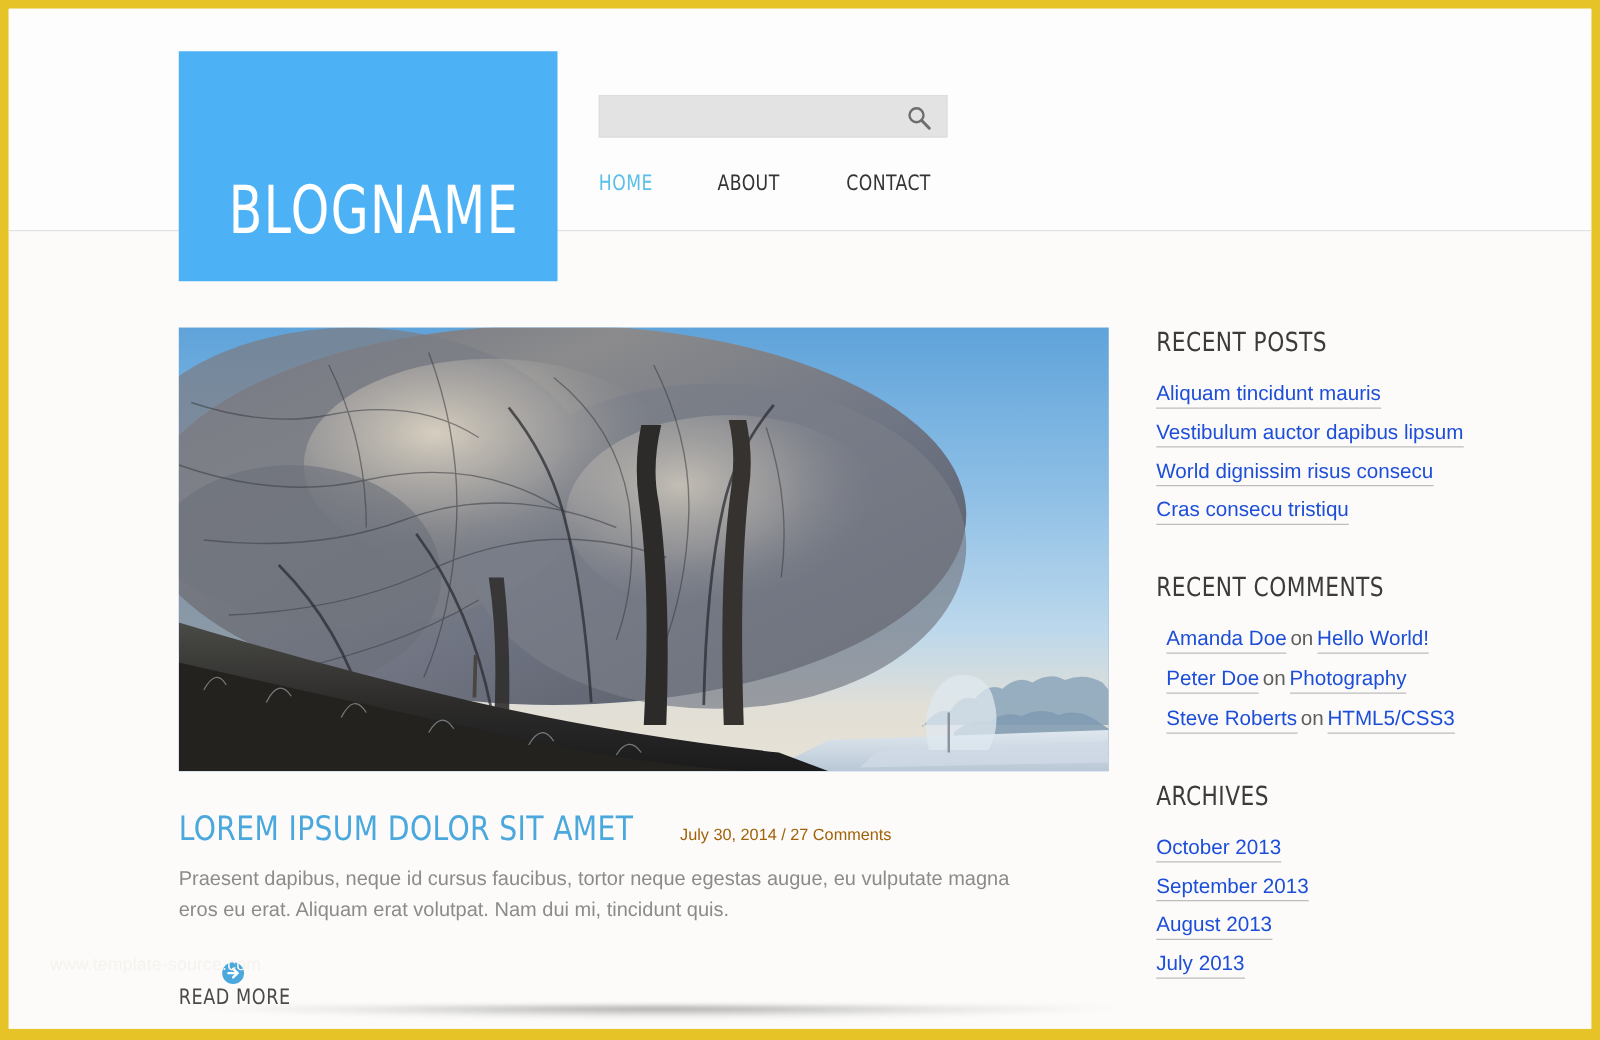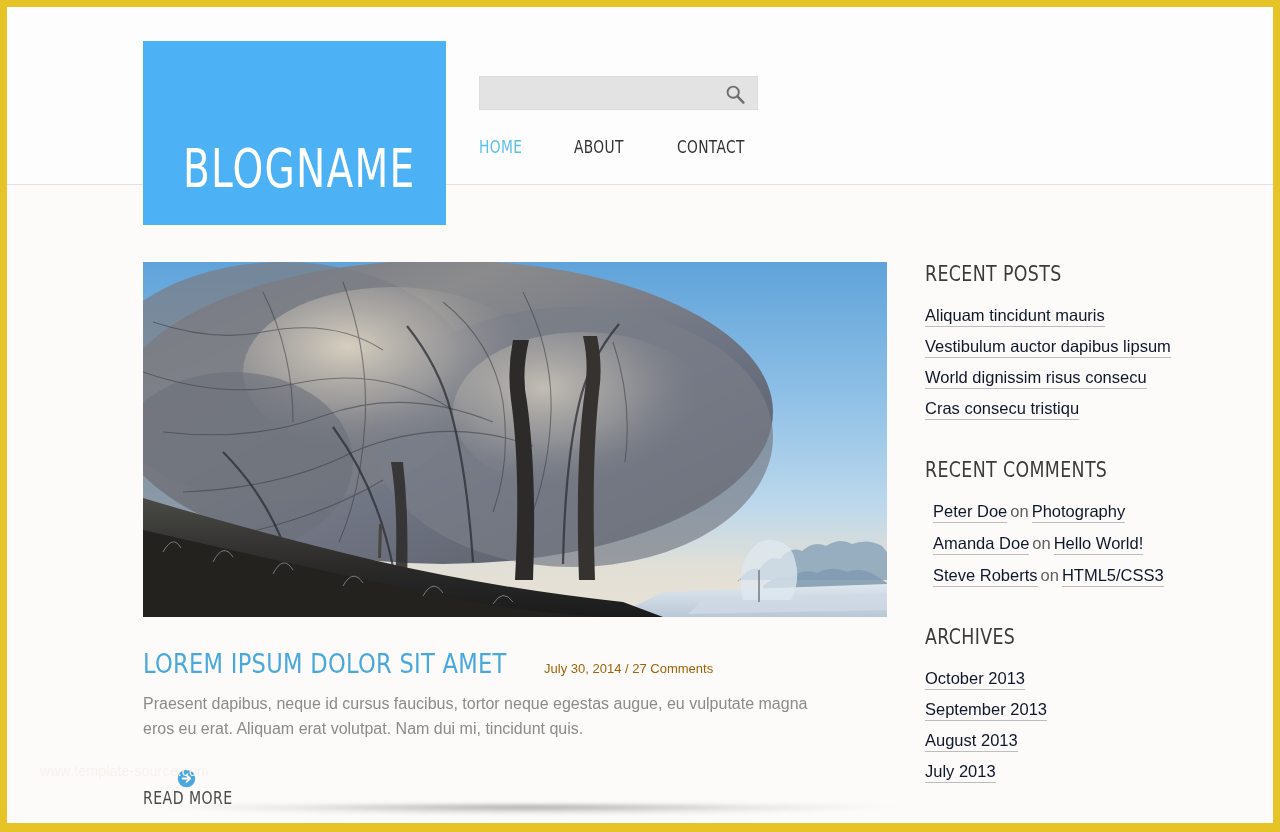--- a/index.html
+++ b/index.html
@@ -129,21 +129,21 @@
   .widget-title{
     font-family:"Liberation Sans Narrow","DejaVu Sans Condensed","Liberation Sans",sans-serif;
     font-size:21px;color:#3b3b3b;letter-spacing:0.4px;
     margin:0 0 20px 6px;font-weight:400;
     transform:scaleX(0.92);transform-origin:left bottom;
   }
   .wlist{list-style:none;margin:0;padding:0;}
   .wlist li{margin-bottom:10px;}
   .wlink{
     font-family:"Liberation Sans",sans-serif;
-    font-size:16.5px;color:#0f172a;
+    font-size:16.5px;color:#1d4ed8;
     text-decoration:none;
     border-bottom:1px solid #bdbdbd;
     padding-bottom:2px;
     display:inline;
   }
   .wlist.posts li{margin-bottom:12px;}
   .wlist.posts .wlink{margin-left:6px;}
   .wlist.archives li{margin-bottom:12px;}
   .wlist.archives .wlink{margin-left:6px;}
   .wlist.comments li{margin-bottom:13px;margin-left:14px;}
@@ -320,24 +320,24 @@
             <li><a class="wlink" href="#">Vestibulum auctor dapibus lipsum</a></li>
             <li><a class="wlink" href="#">World dignissim risus consecu</a></li>
             <li><a class="wlink" href="#">Cras consecu tristiqu</a></li>
           </ul>
         </section>
 
         <section class="widget" id="widget-recent-comments">
           <h3 class="widget-title">RECENT COMMENTS</h3>
           <ul class="wlist comments">
             <li>
-              <a class="wlink" href="#">Peter Doe</a><span class="c-on">on</span><a class="wlink" href="#">Photography</a>
+              <a class="wlink" href="#">Amanda Doe</a><span class="c-on">on</span><a class="wlink" href="#">Hello World!</a>
             </li>
             <li>
-              <a class="wlink" href="#">Amanda Doe</a><span class="c-on">on</span><a class="wlink" href="#">Hello World!</a>
+              <a class="wlink" href="#">Peter Doe</a><span class="c-on">on</span><a class="wlink" href="#">Photography</a>
             </li>
             <li>
               <a class="wlink" href="#">Steve Roberts</a><span class="c-on">on</span><a class="wlink" href="#">HTML5/CSS3</a>
             </li>
           </ul>
         </section>
 
         <section class="widget" id="widget-archives">
           <h3 class="widget-title">ARCHIVES</h3>
           <ul class="wlist archives">

